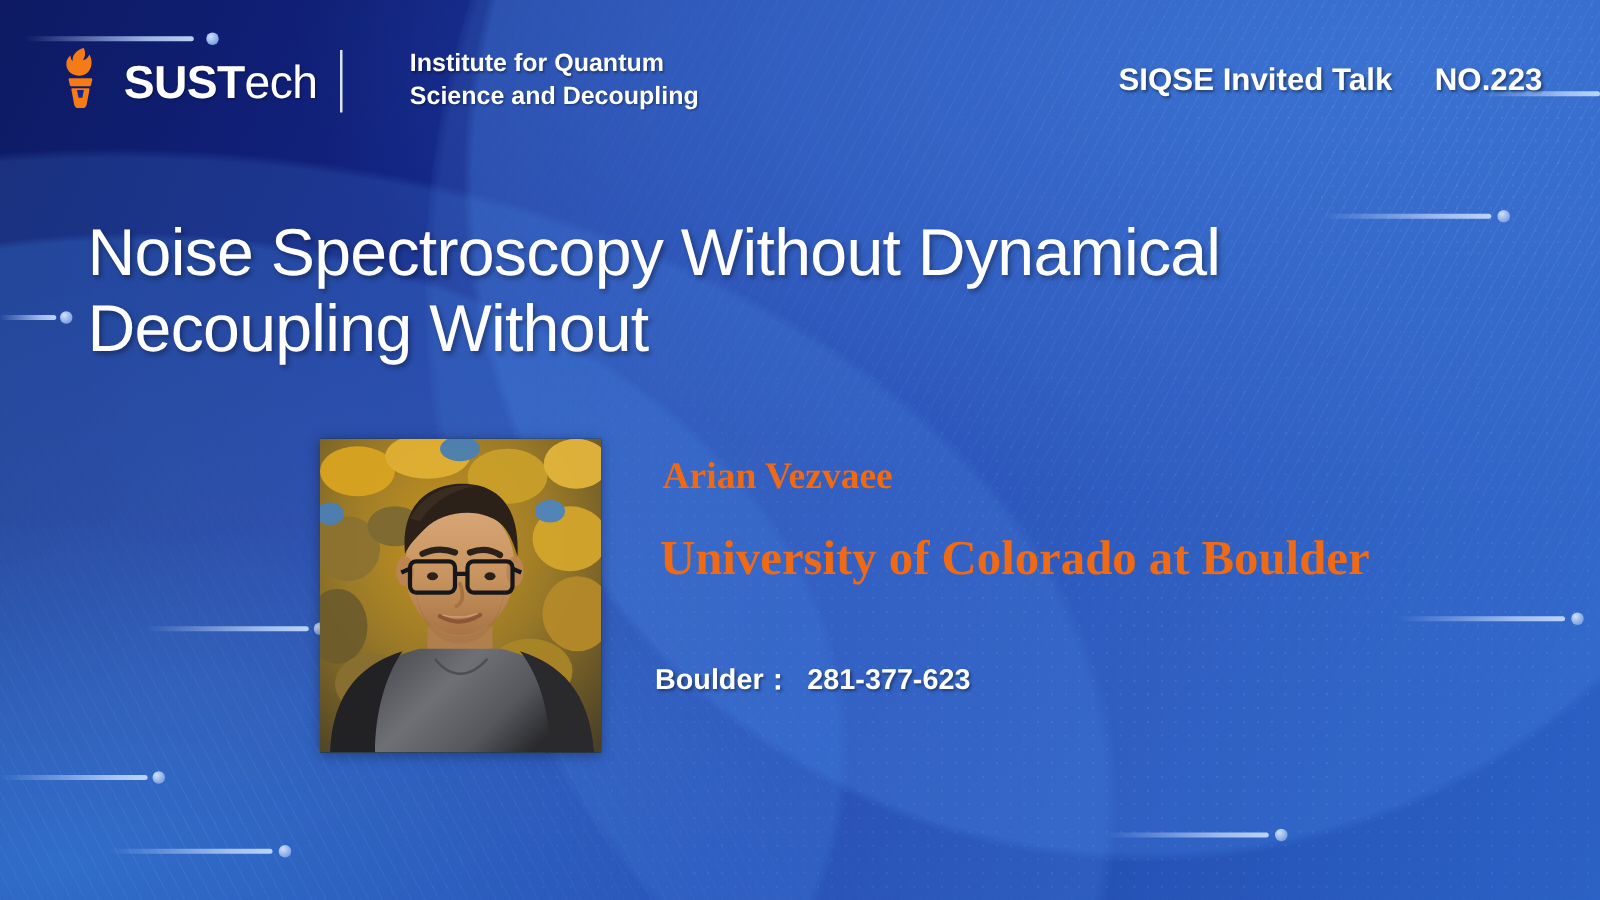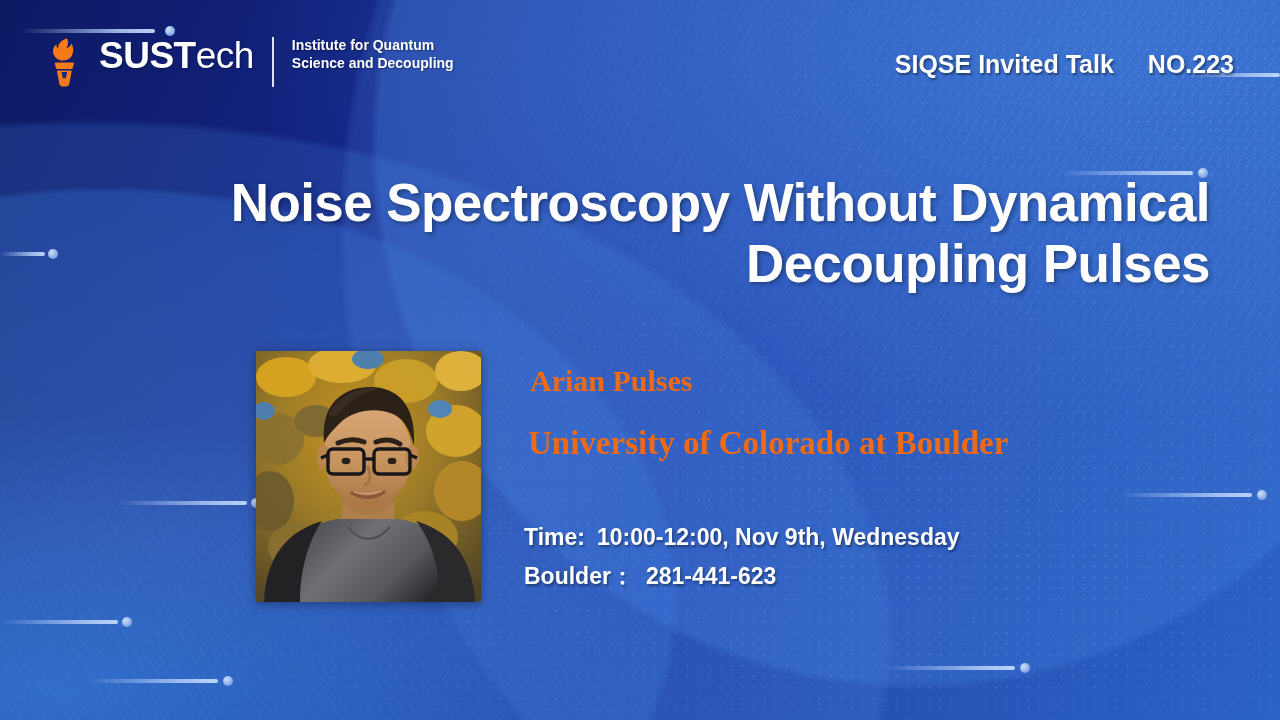--- a/index.html
+++ b/index.html
@@ -62,49 +62,49 @@
     transform:rotate(-12deg);pointer-events:none;}
 
   
   .deco{position:absolute;height:6px;pointer-events:none;}
   .deco .bar{position:absolute;left:0;top:1px;height:4px;border-radius:2px;
     background:linear-gradient(90deg, rgba(165,195,245,0) 0%, rgba(180,205,248,.85) 72%, rgba(195,218,252,.95) 100%);}
   .deco .knob{position:absolute;top:-2px;width:10px;height:10px;border-radius:50%;
     background:radial-gradient(circle at 35% 32%, #cfe0fb 0%, #7fa3e2 70%, #6d93d8 100%);}
 
   
-  .logo-wrap{position:absolute;left:43px;top:37px;display:flex;gap:14px;}
+  .logo-wrap{position:absolute;left:43px;top:37px;display:flex;align-items:center;gap:14px;}
   .torch{width:42px;height:56px;flex:none;}
   .sustech{font-size:37px;letter-spacing:-.5px;color:#fff;line-height:1;white-space:nowrap;
     text-shadow:1px 1px 2px rgba(0,0,0,.35);}
   .sustech .b{font-weight:bold;}
   .sustech .l{font-weight:normal;}
   .vrule{width:2px;height:50px;background:#e8edf7;opacity:.95;margin:0 4px;}
-  .inst{color:#fff;font-size:14px;font-weight:bold;line-height:1.28;white-space:nowrap;
-    text-shadow:1px 1px 2px rgba(0,0,0,.4);}
+  .inst{color:#fff;font-size:20px;font-weight:bold;line-height:1.28;white-space:nowrap;
+    text-shadow:1px 1px 2px rgba(0,0,0,.4);margin-left:36px;}
 
   .talk-meta{position:absolute;right:46px;top:50px;display:flex;align-items:flex-start;gap:34px;
     color:#fff;font-size:25px;font-weight:bold;white-space:nowrap;
     text-shadow:1.5px 1.5px 2.5px rgba(0,0,0,.45);}
 
   
-  .title{position:absolute;left:70px;right:70px;top:172px;text-align:right;color:#fff;
-    font-size:53px;font-weight:bold;line-height:1.16;letter-spacing:-.6px;
+  .title{position:absolute;left:70px;right:70px;top:172px;text-align:left;color:#fff;
+    font-size:53px;font-weight:normal;line-height:1.16;letter-spacing:-.6px;
     text-shadow:2px 2px 4px rgba(0,0,0,.35);}
 
   
   .photo{position:absolute;left:256px;top:351px;width:225px;height:251px;overflow:hidden;
     background:#1d2a20;box-shadow:0 2px 10px rgba(0,0,0,.35);}
   .photo svg{display:block;width:100%;height:100%;}
 
   .info{position:absolute;left:524px;top:366px;width:700px;}
   .speaker{font-family:"Liberation Serif",serif;font-weight:bold;color:#ee6a15;
     font-size:30px;line-height:1;margin:0 0 0 6px;}
   .affil{font-family:"Liberation Serif",serif;font-weight:bold;color:#ee6a15;
-    font-size:33px;line-height:1;margin:31px 0 4px 4px;}
+    font-size:39px;line-height:1;margin:31px 0 4px 4px;}
   .details{margin-top:58px;color:#fff;font-size:23px;font-weight:bold;line-height:1.69;
     text-shadow:1.5px 1.5px 2.5px rgba(0,0,0,.4);}
   .details .row{white-space:nowrap;}
   .details .lbl{display:inline-block;}
   .details .val{display:inline-block;margin-left:12px;}
 </style>
 </head>
 <body>
 
 <div id="poster">
@@ -172,21 +172,21 @@
     </div>
   </div>
 
   <div class="talk-meta">
     <span>SIQSE Invited Talk</span>
     <span>NO.223</span>
   </div>
 
   <div class="title">
     <div>Noise Spectroscopy Without Dynamical</div>
-    <div>Decoupling Pulses</div>
+    <div>Decoupling Without</div>
   </div>
 
   <div class="photo">
     <svg viewBox="0 0 225 251" preserveAspectRatio="xMidYMid slice">
       <defs>
         <radialGradient id="bgfoliage" cx="45%" cy="32%" r="85%">
           <stop offset="0%" stop-color="#c8941f"></stop>
           <stop offset="45%" stop-color="#9a7a28"></stop>
           <stop offset="100%" stop-color="#4a4026"></stop>
         </radialGradient>
@@ -254,26 +254,23 @@
 
       <path d="M112 116 q5 14 -3 18" stroke="#a8723f" stroke-width="3" fill="none" stroke-linecap="round"></path>
       <path d="M96 142 q16 9 32 -1" stroke="#8c5638" stroke-width="3.4" fill="none" stroke-linecap="round"></path>
       <path d="M98 141 q14 4 28 -1" stroke="#c99a74" stroke-width="1.4" fill="none"></path>
 
       <path d="M76 120 C80 150 96 164 112 164 C128 164 144 150 148 120 C142 150 128 158 112 158 C96 158 82 150 76 120 Z" fill="#9d6f46" opacity=".35"></path>
     </svg>
   </div>
 
   <div class="info">
-    <div class="speaker">Arian Pulses</div>
+    <div class="speaker">Arian Vezvaee</div>
     <div class="affil">University of Colorado at Boulder</div>
 
     <div class="details">
       <div class="row">
-        <span class="lbl">Time:</span><span class="val">10:00-12:00, Nov 9th, Wednesday</span>
-      </div>
-      <div class="row">
-        <span class="lbl">Boulder：</span><span class="val">281-441-623</span>
+        <span class="lbl">Boulder：</span><span class="val">281-377-623</span>
       </div>
     </div>
   </div>
 
 </div>
 
 </body></html>

